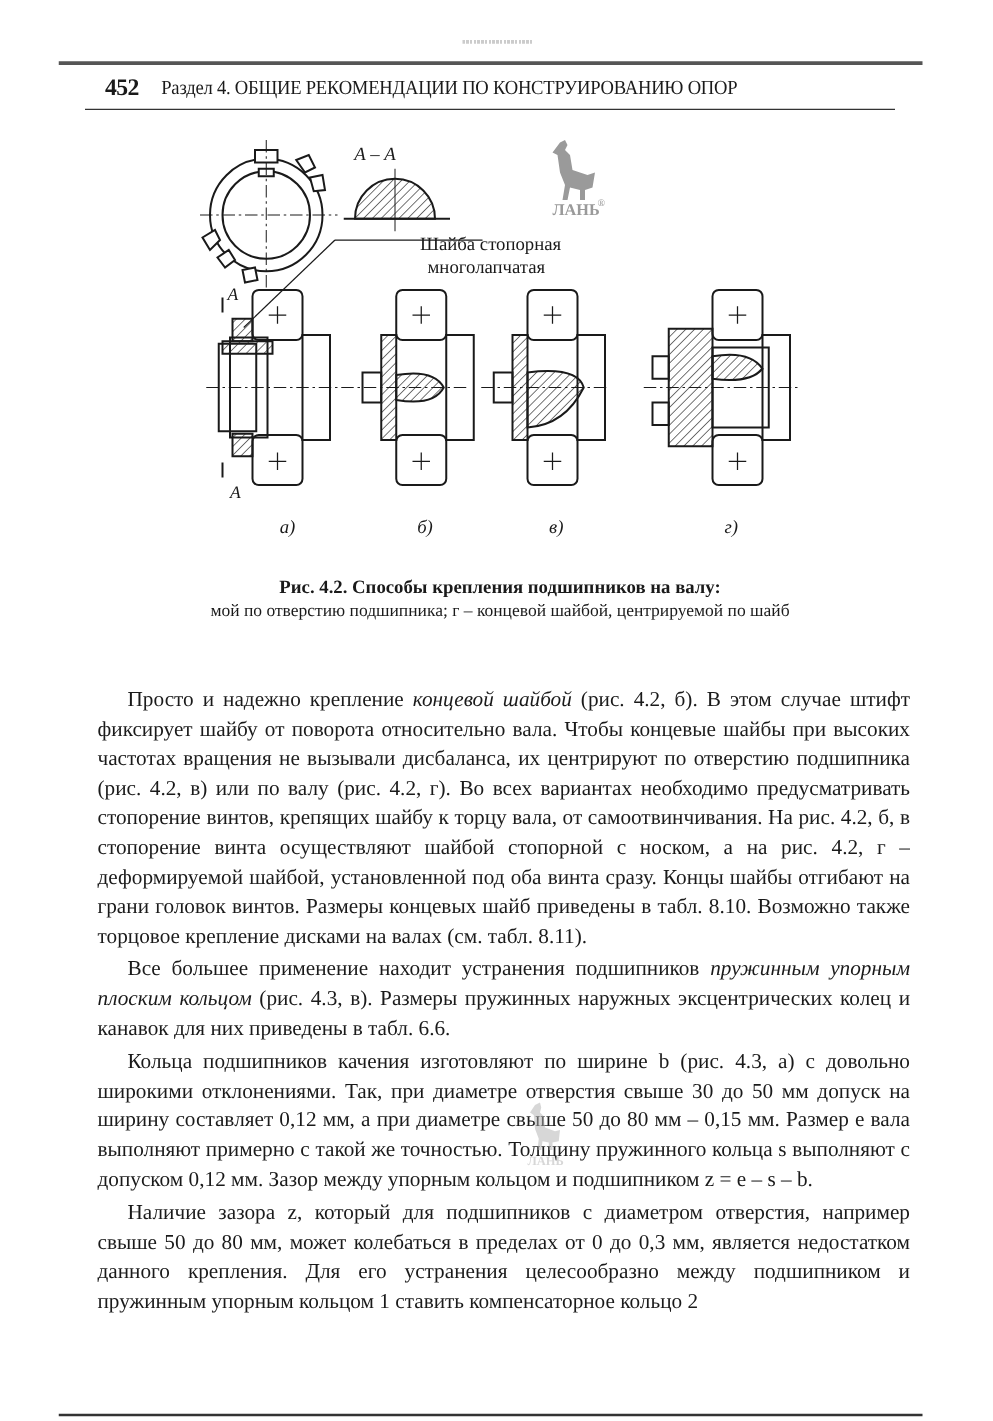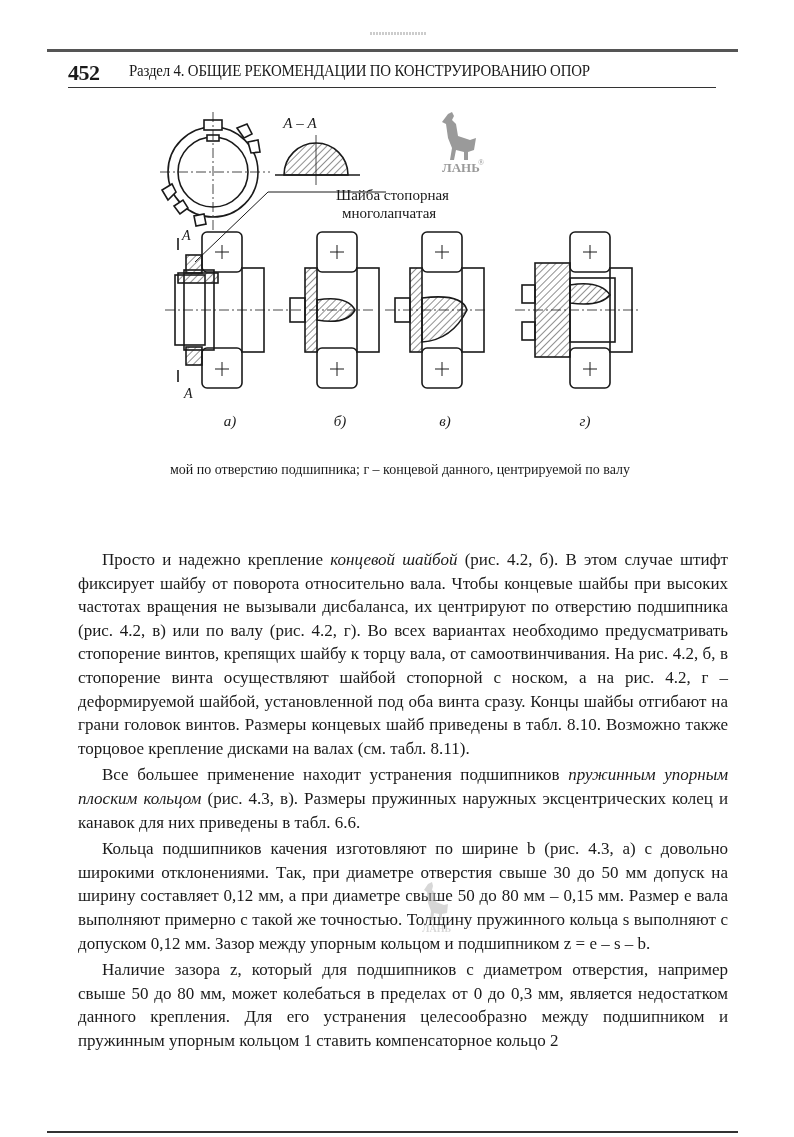--- a/index.html
+++ b/index.html
@@ -2,21 +2,21 @@
 <html><head>
 <meta charset="utf-8">
 <style>
   html, body { margin: 0; padding: 0; background: #ffffff; }
   body { width: 794px; height: 1137px; position: relative; overflow: hidden;
          font-family: "Liberation Serif", "DejaVu Serif", serif; color: #1a1a1a; }
   .tiny { position: absolute; top: 32px; left: 370px; width: 56px; height: 3px;
           font-size: 2px; color: #bbb; overflow: hidden; background: repeating-linear-gradient(90deg,#ccc 0 2px,#fff 2px 3px); }
   .rule-top { position: absolute; left: 47px; top: 49px; width: 691px; height: 3px; background: #555; }
   .header { position: absolute; left: 68px; top: 58px; width: 650px; height: 30px; }
-  .page-num { position: absolute; left: 0; top: 2px; font-weight: bold; font-size: 22px; letter-spacing: -0.5px; }
+  .page-num { position: absolute; left: 16px; top: 2px; font-weight: bold; font-size: 19px; letter-spacing: -0.5px; }
   .running-head { position: absolute; left: 61px; top: 4px; font-size: 16px; white-space: nowrap; letter-spacing: -0.2px;
                   font-family: "Liberation Sans Narrow", "Liberation Serif", serif; transform: scaleX(0.93); transform-origin: left; }
   .rule-head { position: absolute; left: 68px; top: 87px; width: 648px; height: 1px; background: #333; }
   .figure { position: absolute; left: 160px; top: 100px; width: 480px; height: 340px; }
   .caption { position: absolute; left: 60px; top: 460px; width: 680px; text-align: center; }
   .cap-title { font-weight: bold; font-size: 15px; line-height: 20px; font-family: "Liberation Serif", serif; }
   .cap-body { font-size: 14px; line-height: 20px; }
   .body-text { position: absolute; left: 78px; top: 548px; width: 650px; font-size: 17px; line-height: 23.6px; text-align: justify; }
   .body-text p { margin: 0 0 3px 0; text-indent: 24px; }
   .body-text i { font-style: italic; }
@@ -132,21 +132,22 @@
   <text x="182" y="118" font-size="15" fill="#1a1a1a">многолапчатая</text>
   <text x="22" y="140" font-size="14" font-style="italic" fill="#1a1a1a">А</text>
   <text x="24" y="298" font-size="14" font-style="italic" fill="#1a1a1a">А</text>
   <text x="70" y="326" font-size="15" font-style="italic" text-anchor="middle" fill="#1a1a1a">а)</text>
   <text x="180" y="326" font-size="15" font-style="italic" text-anchor="middle" fill="#1a1a1a">б)</text>
   <text x="285" y="326" font-size="15" font-style="italic" text-anchor="middle" fill="#1a1a1a">в)</text>
   <text x="425" y="326" font-size="15" font-style="italic" text-anchor="middle" fill="#1a1a1a">г)</text>
 </svg>
 
 <div class="caption">
-  <div class="cap-body">мой по отверстию подшипника; г – концевой данного, центрируемой по валу</div>
+  <div class="cap-title">Рис. 4.2. Способы крепления подшипников на валу:</div>
+  <div class="cap-body">мой по отверстию подшипника; г – концевой шайбой, центрируемой по шайб</div>
 </div>
 
 <div class="body-text">
   <p><span>Просто и надежно крепление </span><i>концевой шайбой</i><span> (рис. 4.2, б). В этом случае штифт фиксирует шайбу от поворота относительно вала. Чтобы концевые шайбы при высоких частотах вращения не вызывали дисбаланса, их центрируют по отверстию подшипника (рис. 4.2, в) или по валу (рис. 4.2, г). Во всех вариантах необходимо предусматривать стопорение винтов, крепящих шайбу к торцу вала, от самоотвинчивания. На рис. 4.2, б, в стопорение винта осуществляют шайбой стопорной с носком, а на рис. 4.2, г – деформируемой шайбой, установленной под оба винта сразу. Концы шайбы отгибают на грани головок винтов. Размеры концевых шайб приведены в табл. 8.10. Возможно также торцовое крепление дисками на валах (см. табл. 8.11).</span></p>
   <p><span>Все большее применение находит устранения подшипников </span><i>пружинным упорным плоским кольцом</i><span> (рис. 4.3, в). Размеры пружинных наружных эксцентрических колец и канавок для них приведены в табл. 6.6.</span></p>
   <p>Кольца подшипников качения изготовляют по ширине b (рис. 4.3, а) с довольно широкими отклонениями. Так, при диаметре отверстия свыше 30 до 50 мм допуск на ширину составляет 0,12 мм, а при диаметре свыше 50 до 80 мм – 0,15 мм. Размер e вала выполняют примерно с такой же точностью. Толщину пружинного кольца s выполняют с допуском 0,12 мм. Зазор между упорным кольцом и подшипником z = e – s – b.</p>
   <p>Наличие зазора z, который для подшипников с диаметром отверстия, например свыше 50 до 80 мм, может колебаться в пределах от 0 до 0,3 мм, является недостатком данного крепления. Для его устранения целесообразно между подшипником и пружинным упорным кольцом 1 ставить компенсаторное кольцо 2</p>
 </div>
 
 <svg class="logo2" viewBox="0 0 40 55">

